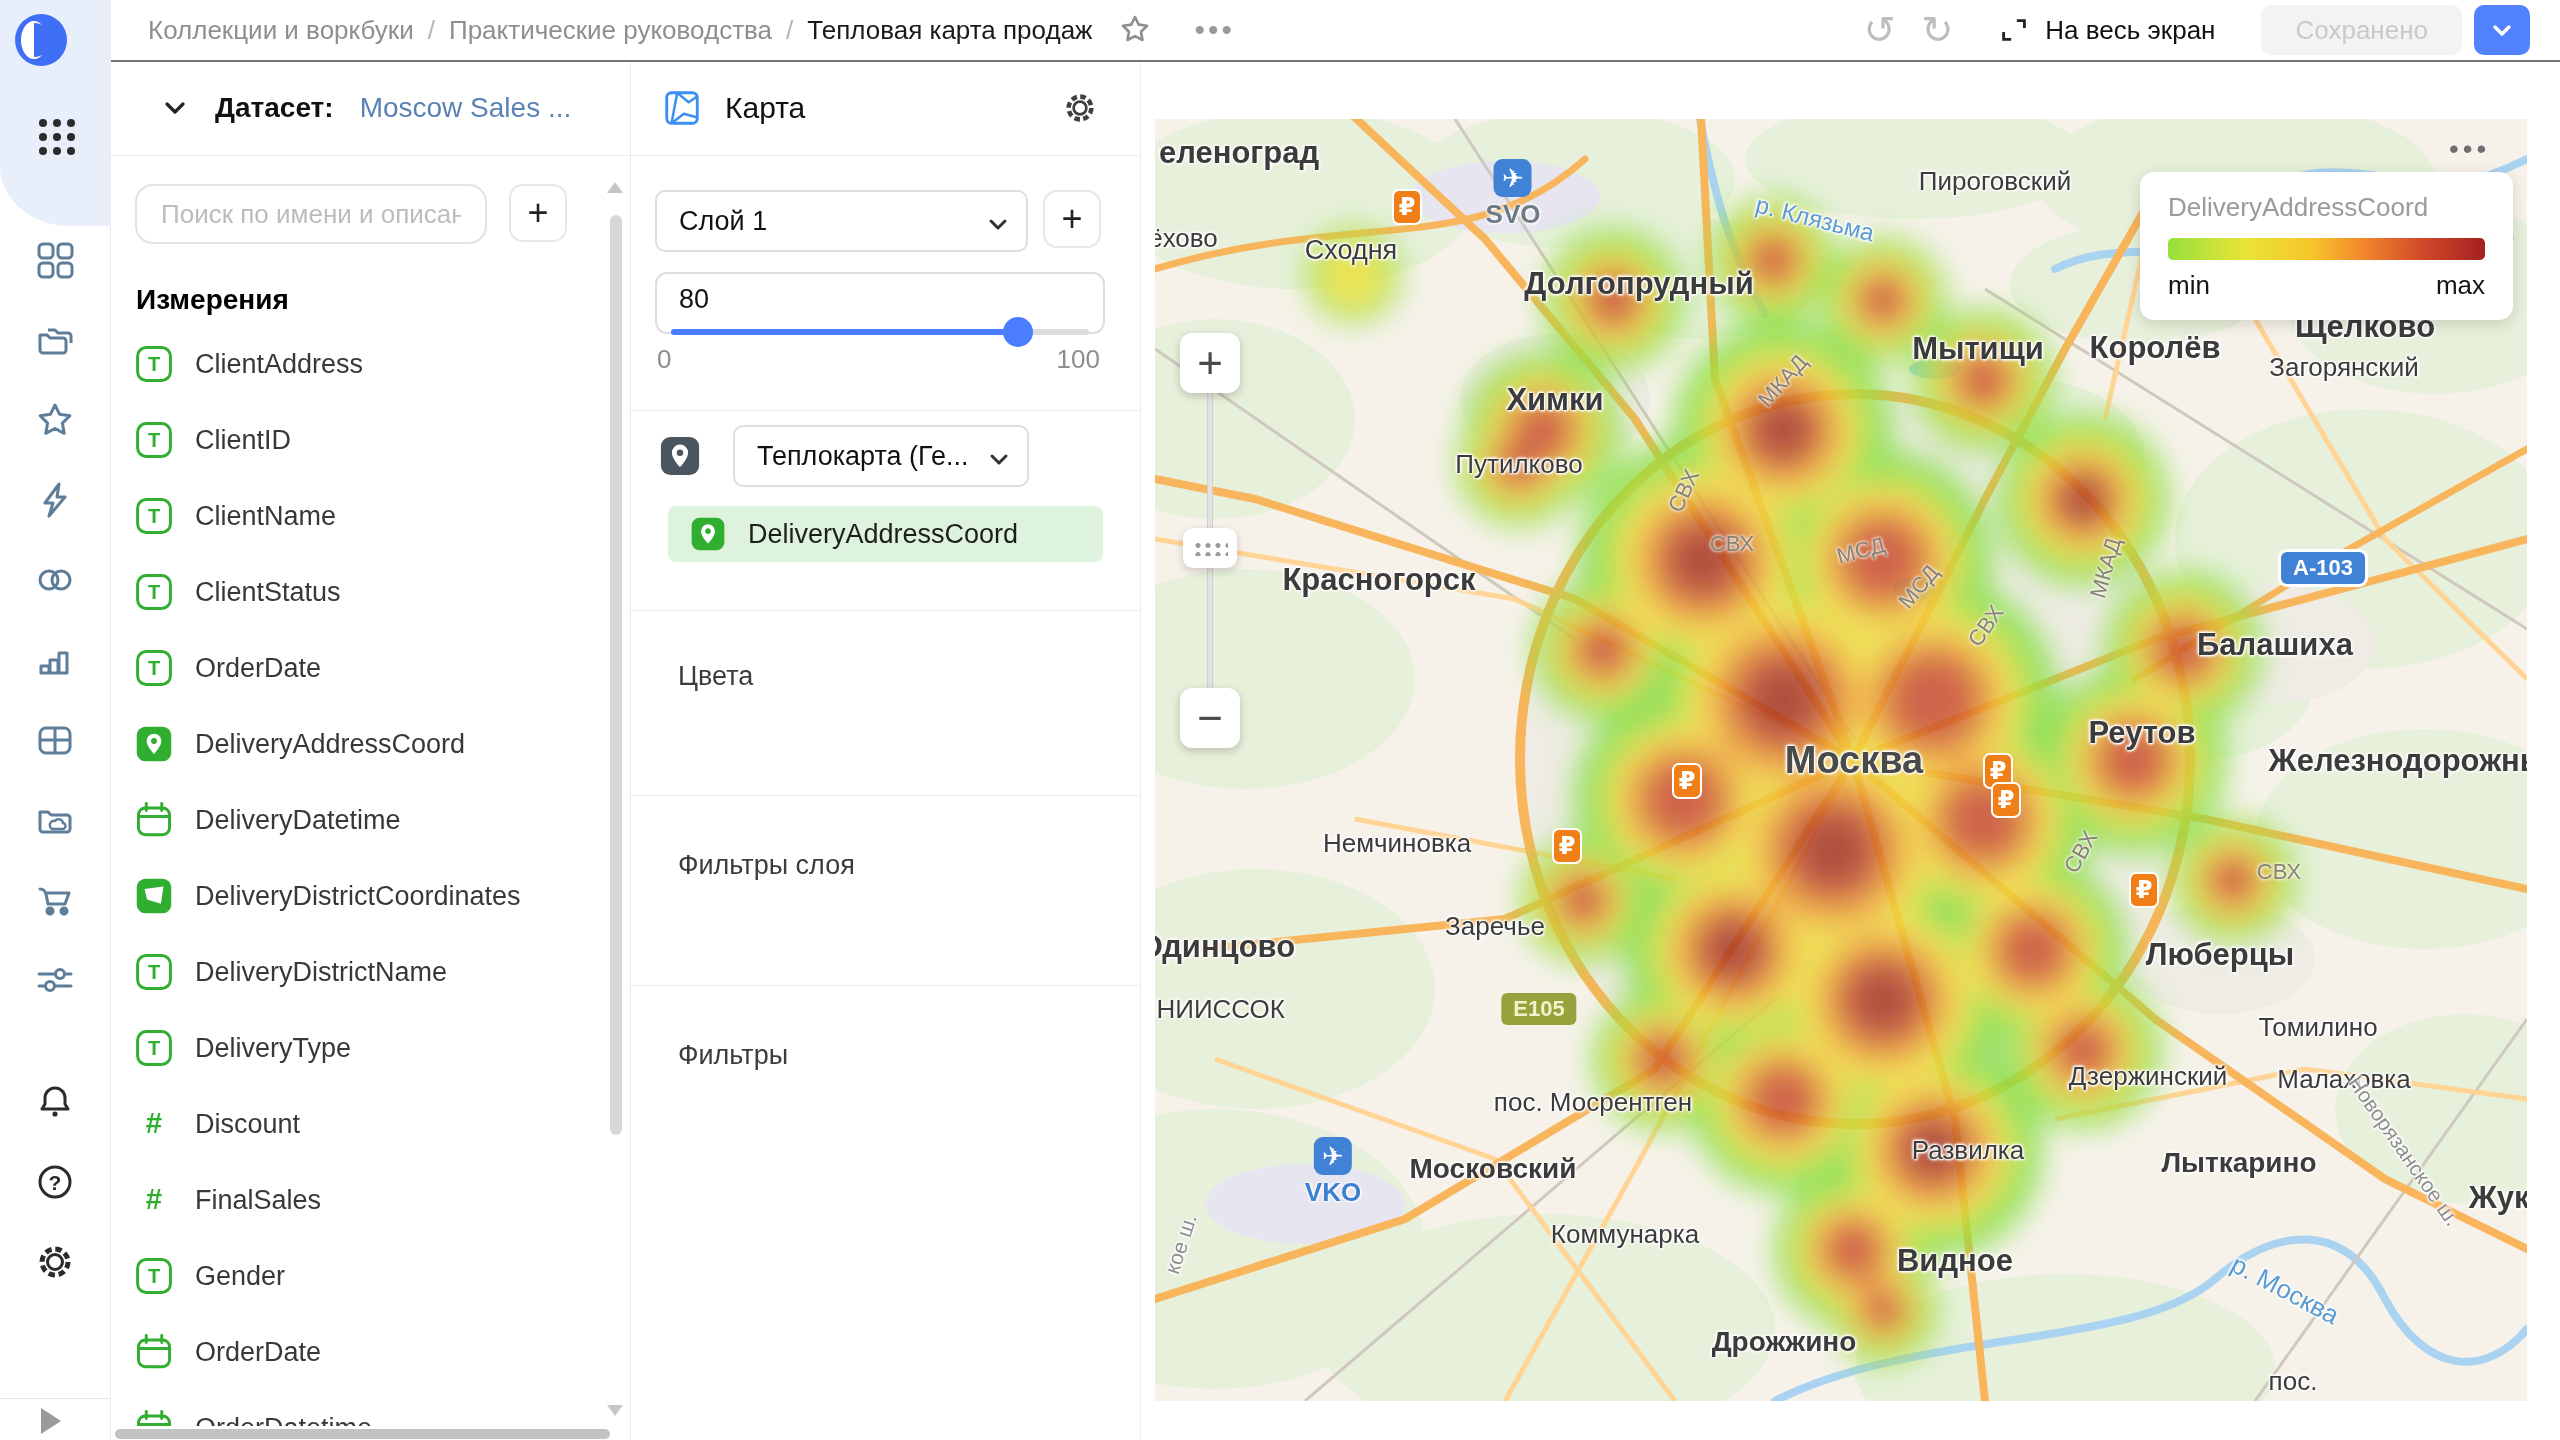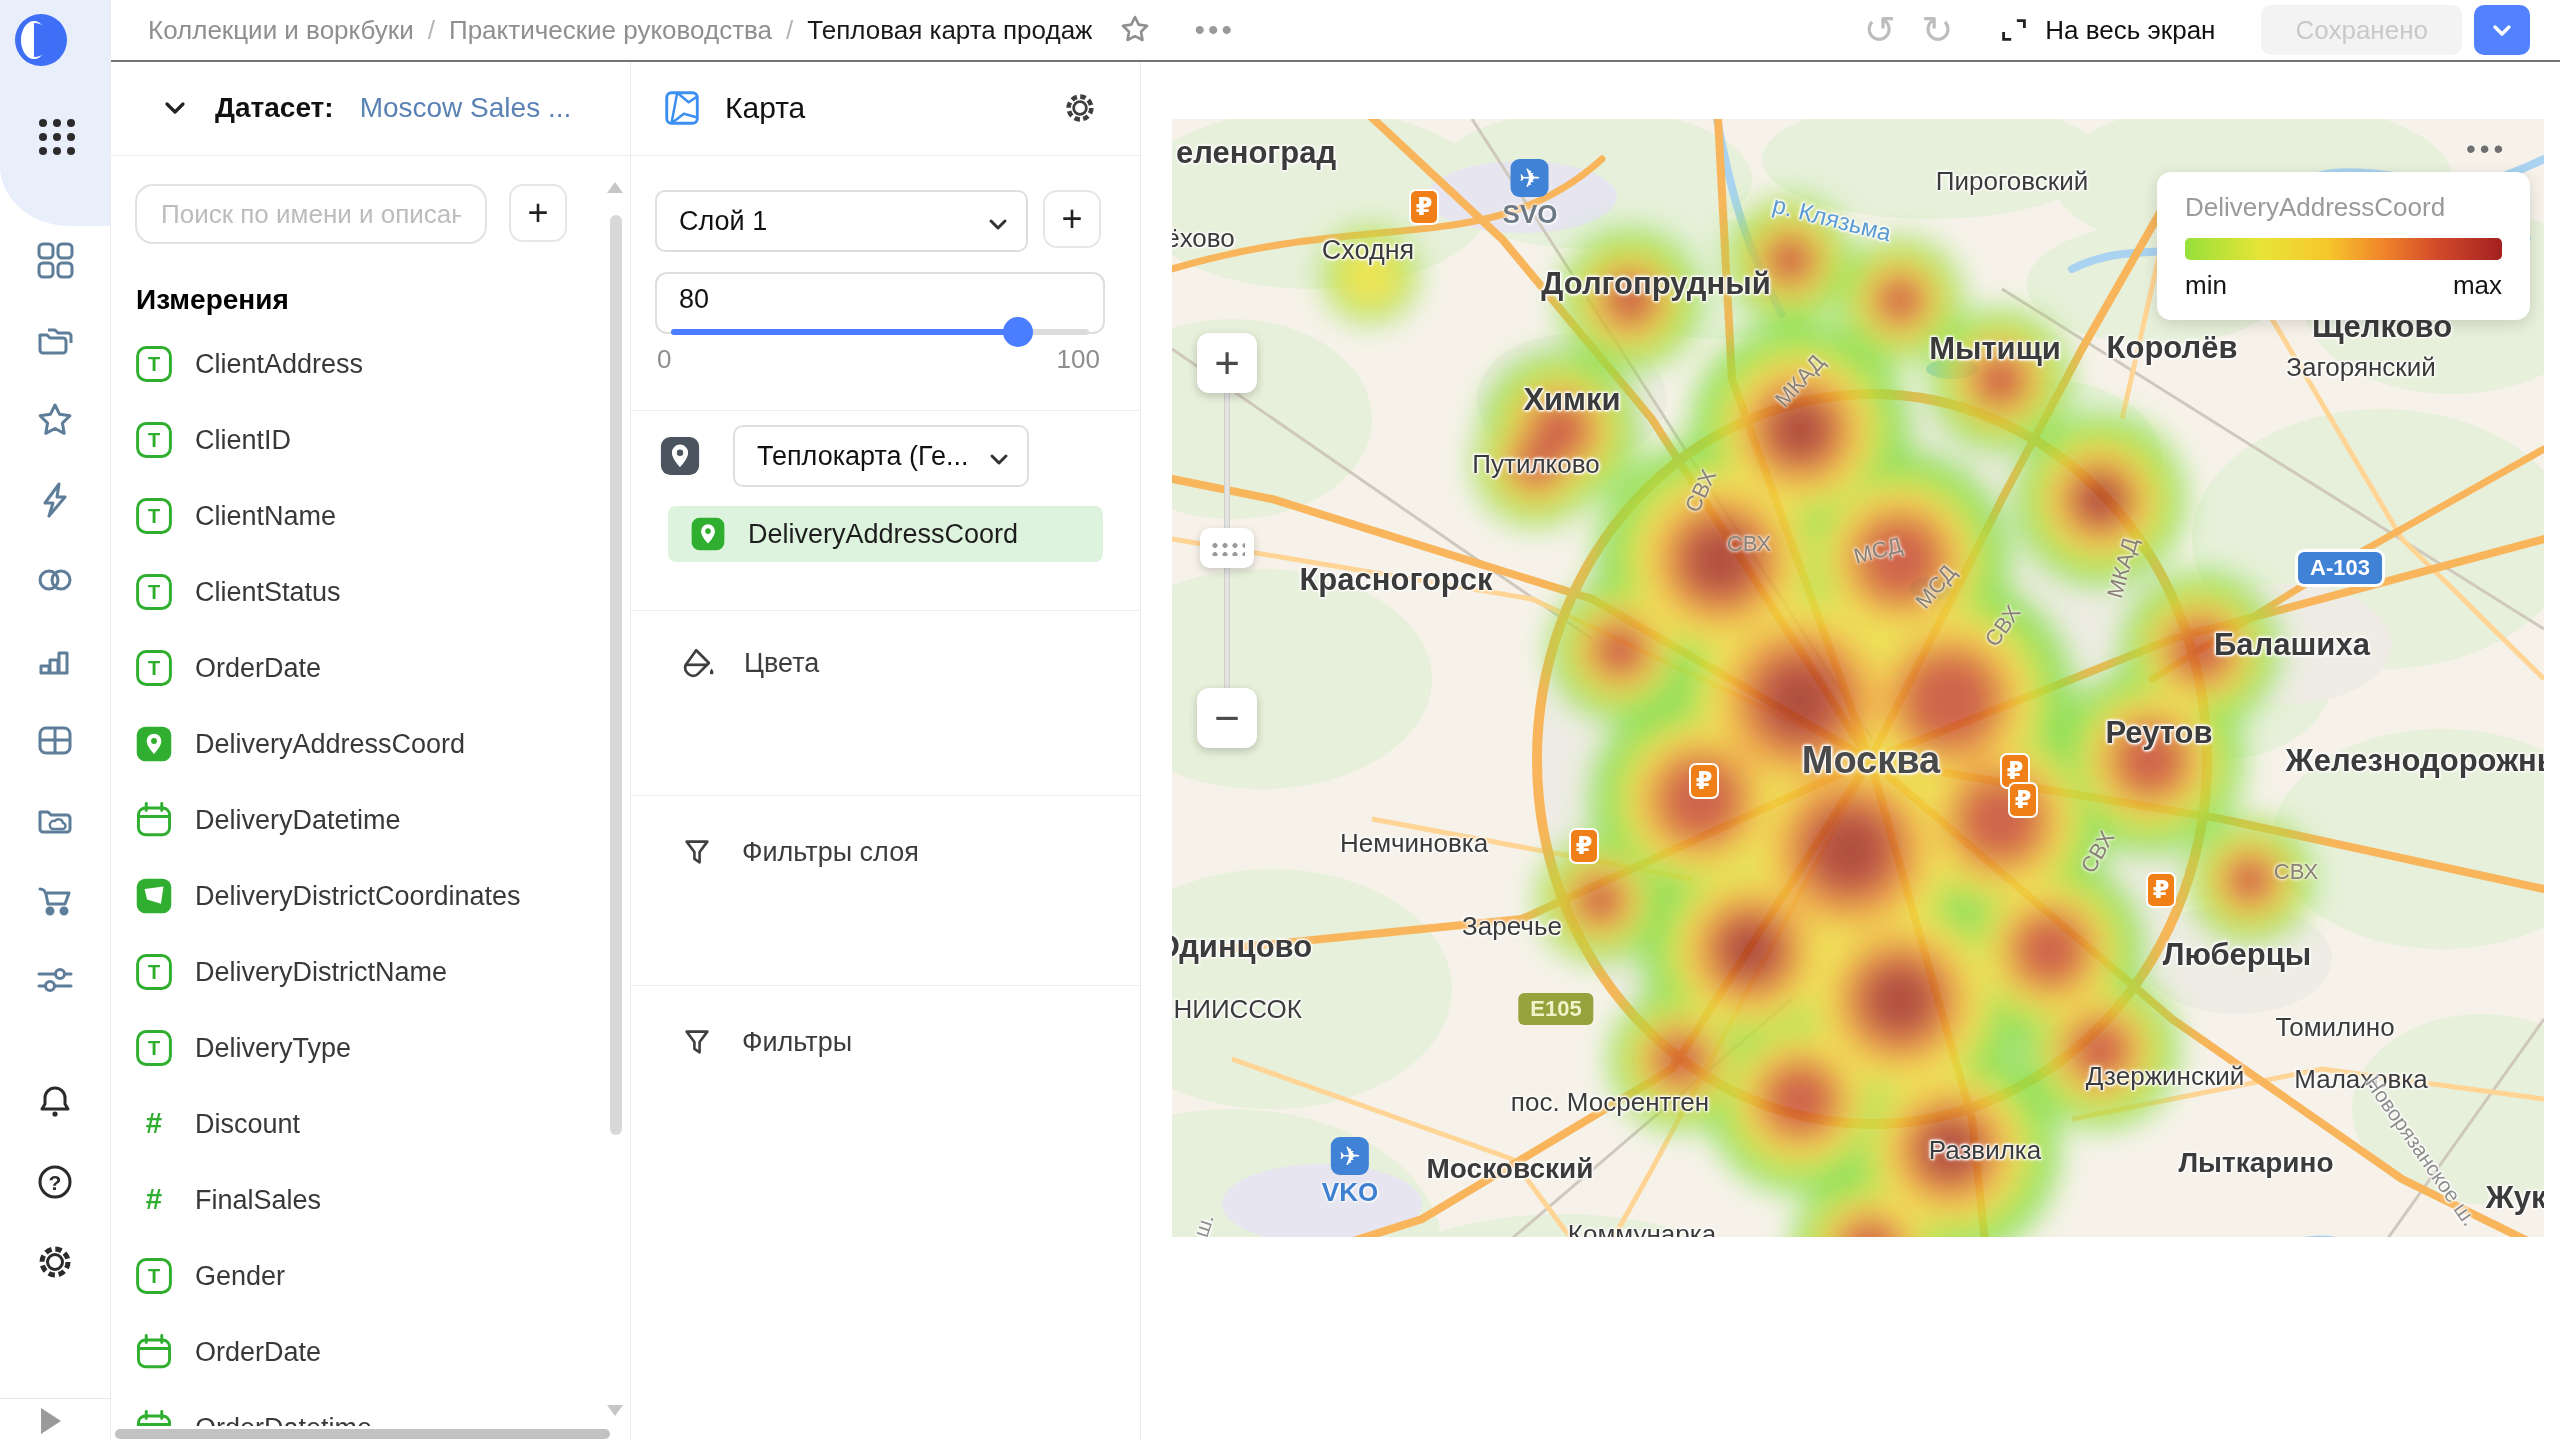--- a/index.html
+++ b/index.html
@@ -83,25 +83,25 @@
   .op-fill{height:6px;width:81%;background:#4a7dff;border-radius:3px;}
   .op-thumb{position:absolute;left:calc(81% - 15px);bottom:-15px;width:30px;height:30px;border-radius:50%;background:#4a7dff;cursor:pointer;}
   .op-min{position:absolute;left:26px;top:284px;font-size:26px;color:#8e8e8e;}
   .op-max{position:absolute;right:40px;top:284px;font-size:26px;color:#8e8e8e;}
   .lp-div{position:absolute;left:0;right:0;border-top:1px solid #ececec;}
   .geo-icon{position:absolute;left:28px;top:375px;width:42px;height:42px;}
   .geotype-select{left:102px;top:365px;width:296px;}
   .field-chip{position:absolute;left:37px;top:446px;width:435px;height:56px;background:#def3de;border-radius:8px;
     display:flex;align-items:center;gap:22px;padding-left:22px;box-sizing:border-box;cursor:grab;}
   .chip-label{font-size:27px;color:#1d1d1d;}
-  .lp-row{position:absolute;left:47px;display:flex;align-items:center;gap:26px;color:#3c3c3c;}
+  .lp-row{position:absolute;left:47px;display:flex;align-items:center;gap:26px;color:#3c3c3c;flex-direction:column;}
   .lp-row-label{font-size:27px;color:#3c3c3c;}
   
   .panel-map{position:absolute;left:1141px;top:60px;right:0;bottom:0;background:#fff;z-index:5;}
-  .map{position:absolute;left:31px;top:59px;width:1372px;height:1118px;background:#f6f2ea;overflow:hidden;}
+  .map{position:absolute;left:14px;top:59px;width:1372px;height:1282px;background:#f6f2ea;overflow:hidden;}
   .map svg.base{position:absolute;left:0;top:0;z-index:1;}
   .heat{position:absolute;left:0;top:0;width:1372px;height:1282px;z-index:2;opacity:.82;}
   .mlabels{position:absolute;left:0;top:0;width:1372px;height:1282px;z-index:3;pointer-events:none;}
   .mlabel{position:absolute;white-space:nowrap;color:#3b3b3b;
     text-shadow:0 0 3px #fff,0 0 3px #fff,0 0 5px #fff,1px 1px 2px #fff,-1px -1px 2px #fff;}
   .rlabel{position:absolute;white-space:nowrap;font-size:22px;color:#8a8175;
     text-shadow:0 0 3px #fff,0 0 4px #fff;}
   .badge{position:absolute;transform:translate(-50%,-50%);font-size:22px;font-weight:700;border-radius:6px;
     padding:3px 12px;box-shadow:0 0 0 3px #fff;z-index:3;}
   .badge-blue{background:#3f82d6;color:#fff;}

